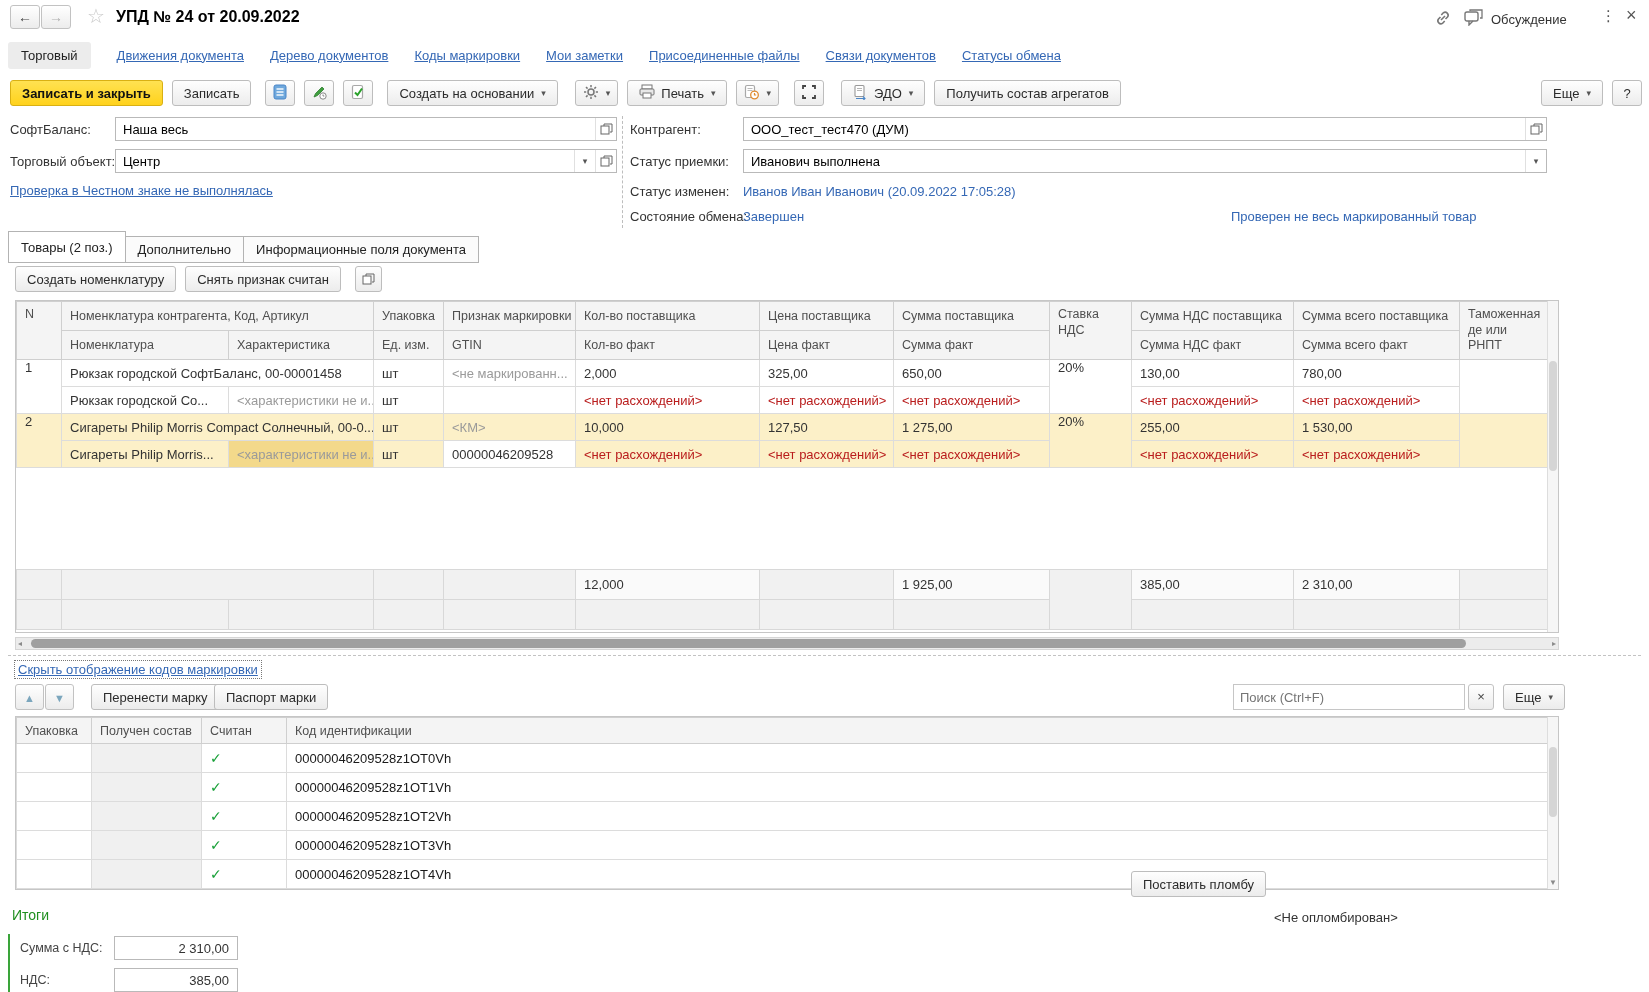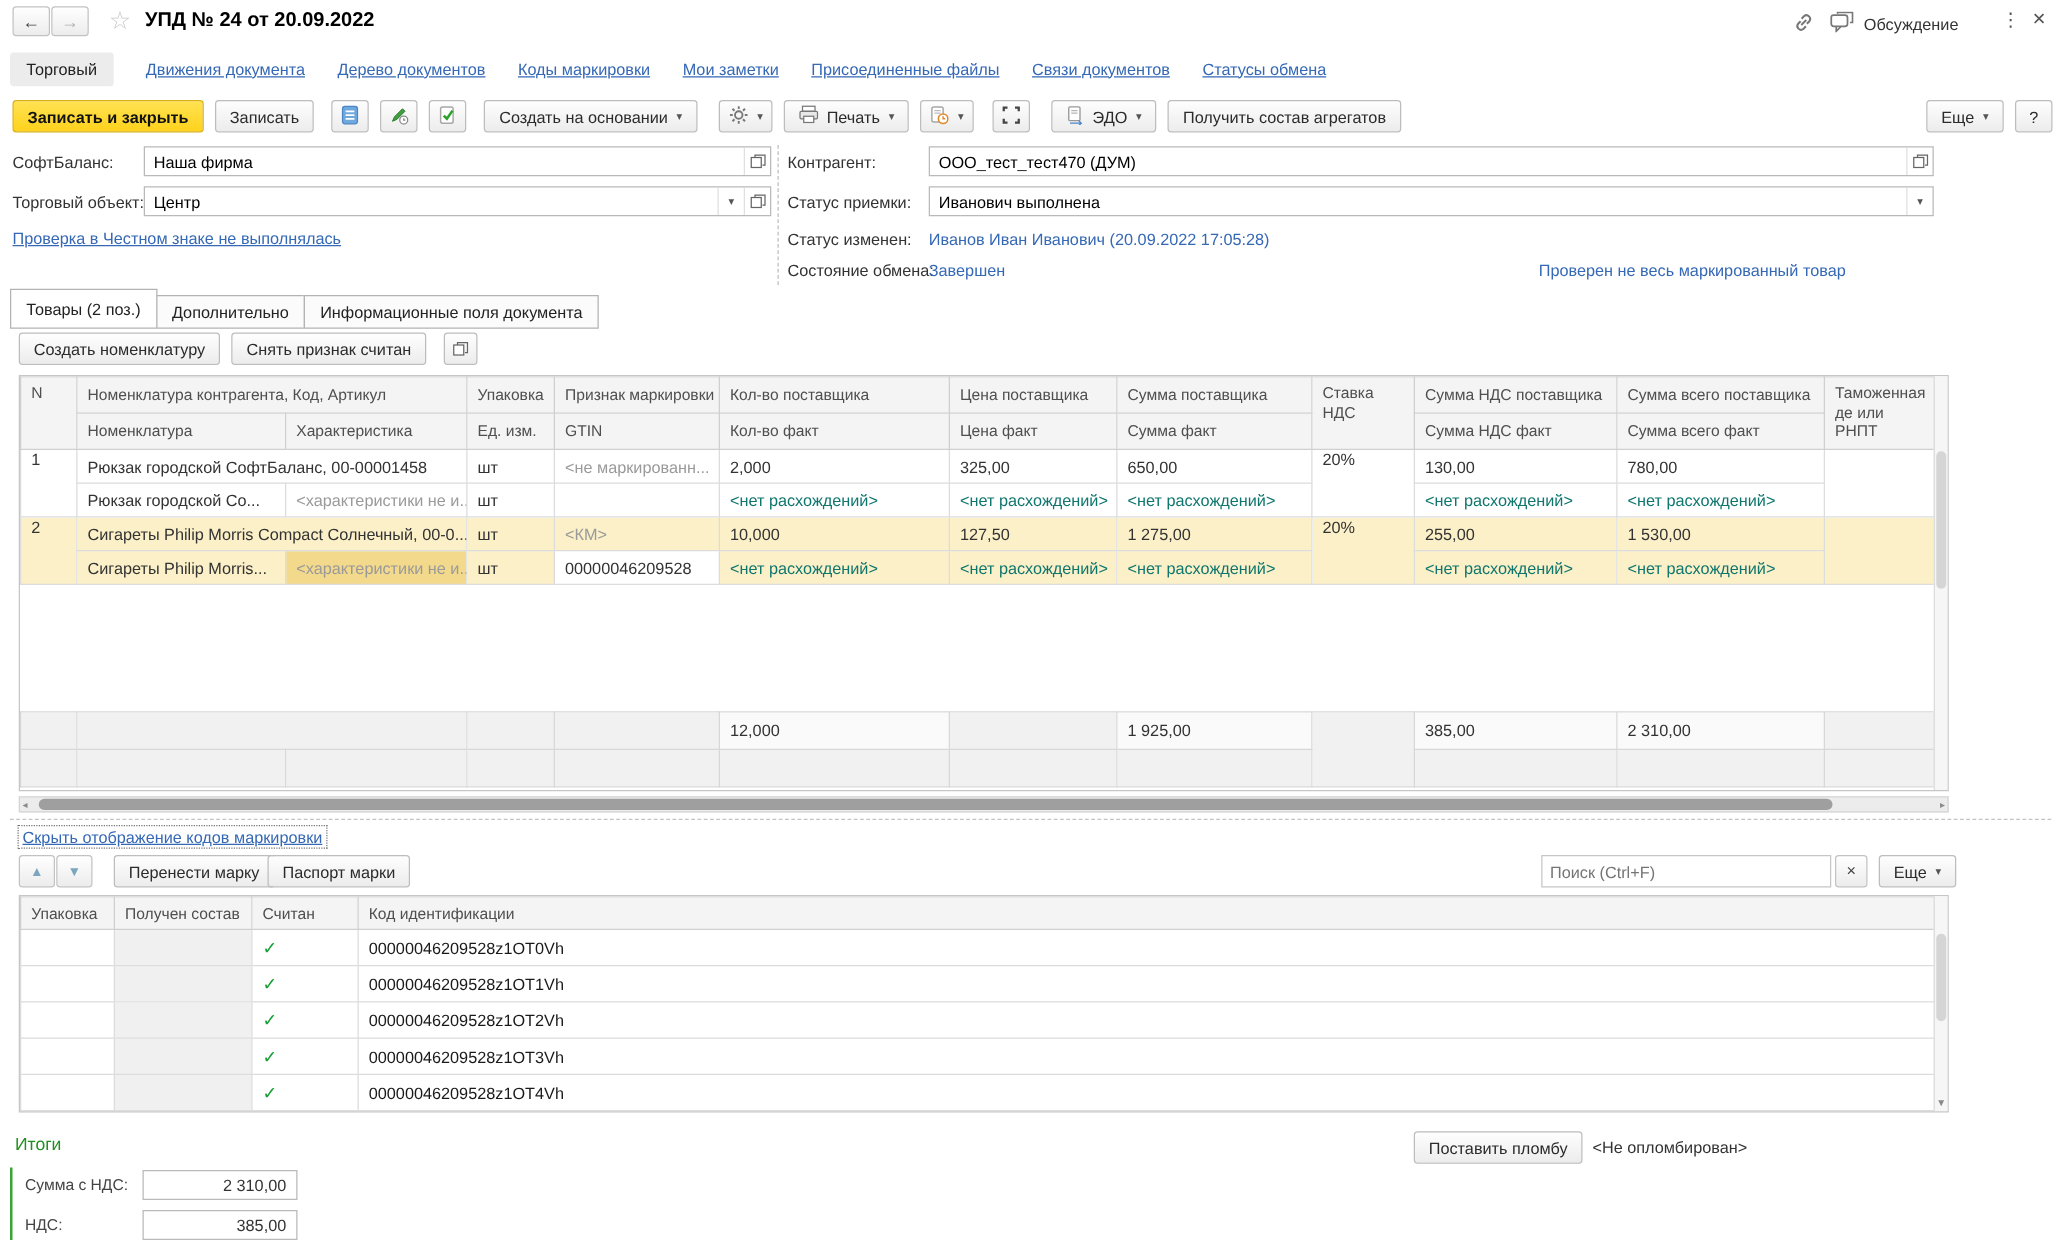--- a/index.html
+++ b/index.html
@@ -25,21 +25,21 @@
   .tabs{display:flex;align-items:flex-end}
   .tab{border:1px solid #b3b3b3;background:#fbfbfb;padding:5px 12px;font-size:13px;color:#222;cursor:pointer;margin-right:-1px}
   .tab.active{padding-top:8px;padding-bottom:7px;background:#fff}
   table{border-collapse:collapse;table-layout:fixed}
   .gt th,.gt td{border:1px solid #dcdcdc;font-size:13px;padding:0 8px;overflow:hidden;white-space:nowrap;height:27px;text-align:left}
   .gt th{background:#f4f4f4;color:#4f4f4f;font-weight:400;height:29px;font-size:12.5px;border-color:#cfcfcf}
   .gt th.wrap{white-space:normal;line-height:1.25;vertical-align:top;padding-top:5px}
   .num{text-align:right}
   .vtop{vertical-align:top;padding-top:6px}
   .muted{color:#9a9a9a}
-  .nodiff{color:#0f766e;text-align:right}
+  .nodiff{color:#b91c1c;text-align:right}
   .hl td{background:#FCF0C8}
   .gt td.sel{background:#F3D98B}
   .gt td.white{background:#fff}
   .tot td{height:30px;background:#f1f1f1;border-color:#d8d8d8}
   .tot td.tv{background:#fafafa}
   .mt th,.mt td{border:1px solid #dcdcdc;font-size:13px;padding:0 8px;overflow:hidden;white-space:nowrap;text-align:left}
   .mt th{background:#f4f4f4;color:#4f4f4f;font-weight:400;height:26px;font-size:12.5px;border-color:#cfcfcf}
   .mt td{height:29px;color:#1a1a1a}
   .mt td.gray{background:#f0f0f0}
   .center{text-align:center}
@@ -183,21 +183,21 @@
     <span>Еще</span>
     <span class="caret">▾</span>
   </button>
   <button class="btn icon">
       <span>?</span>
     </button>
 </div>
 
 <span class="abs lbl" style="left:10px;top:122px">СофтБаланс:</span>
 <div class="inp" style="left:115px;top:117px;width:502px">
-  <span class="val">Наша фирма</span>
+  <span class="val">Наша весь</span>
   <span class="tool">
       <svg width="13" height="12">
         <rect x="1" y="3" width="8" height="8" fill="#fff" stroke="#666"></rect>
         <path d="M4 3 V1 H12 V9 H10" fill="none" stroke="#666"></path>
       </svg>
     </span>
 </div>
 
 <span class="abs lbl" style="left:10px;top:154px">Торговый объект:</span>
 <div class="inp" style="left:115px;top:149px;width:502px">
@@ -489,16 +489,16 @@
 
 <div class="abs" style="left:12px;top:907px;color:#1F8F1F;font-size:14px">Итоги</div>
 <div class="abs" style="left:8px;top:934px;height:58px;border-left:2px solid #3aa43a"></div>
 
 <span class="abs lbl" style="left:20px;top:941px;font-size:12.5px;color:#444">Сумма с НДС:</span>
 <div class="abs" style="left:114px;top:936px;width:124px;height:24px;border:1px solid #b9b9b9;display:flex;align-items:center;justify-content:flex-end;padding:0 8px;font-size:13px;background:#fff">2 310,00</div>
 
 <span class="abs lbl" style="left:20px;top:973px;font-size:12.5px;color:#444">НДС:</span>
 <div class="abs" style="left:114px;top:968px;width:124px;height:24px;border:1px solid #b9b9b9;display:flex;align-items:center;justify-content:flex-end;padding:0 8px;font-size:13px;background:#fff">385,00</div>
 
-<button class="btn abs" style="left:1131px;top:905px">
+<button class="btn abs" style="left:1131px;top:871px">
     <span>Поставить пломбу</span>
   </button>
 <span class="abs lbl" style="left:1274px;top:910px">&lt;Не опломбирован&gt;</span>
 
 </body></html>

